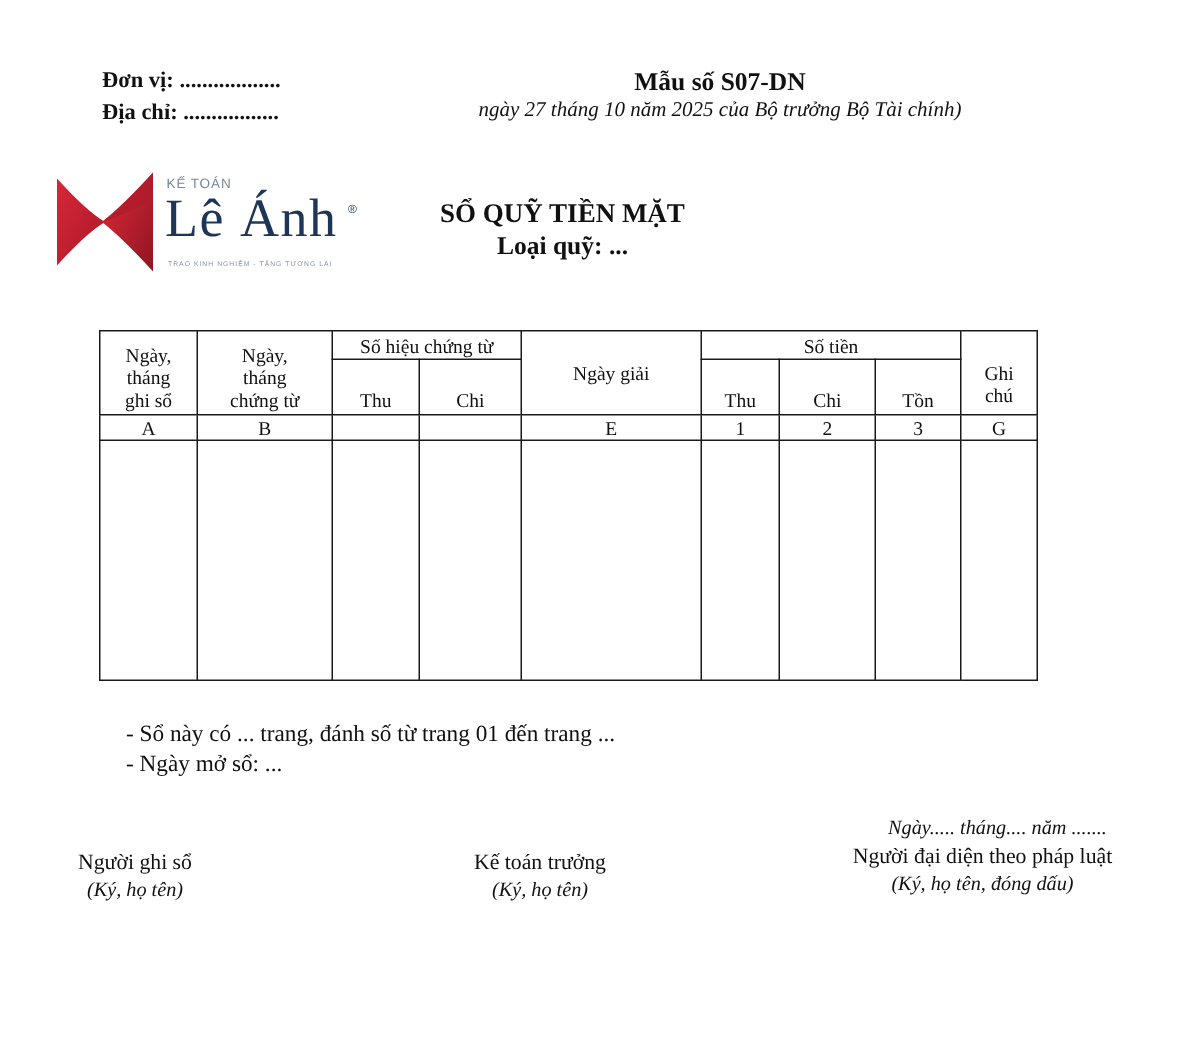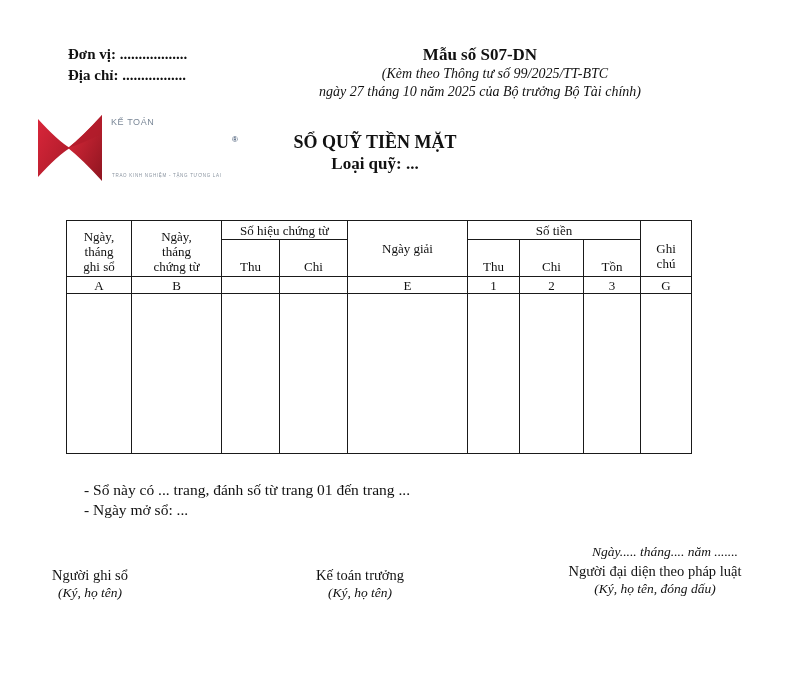--- a/index.html
+++ b/index.html
@@ -59,41 +59,41 @@
 </head>
 <body>
 
 <div id="unit-block" class="abs">
   <div>Đơn vị: ..................</div>
   <div>Địa chỉ: .................</div>
 </div>
 
 <div id="form-header" class="abs">
   <div id="form-code">Mẫu số S07-DN</div>
-  <div id="form-ref1">(Kèm theo Thông tư số 99/2025/TT-BTC</div>
   <div id="form-ref2">ngày 27 tháng 10 năm 2025 của Bộ trưởng Bộ Tài chính)</div>
 </div>
 
 <div id="logo" class="abs">
   <svg id="logo-mark" viewBox="0 0 64 66">
     <defs>
       <linearGradient id="gL" x1="0" y1="0" x2="1" y2="1">
         <stop offset="0" stop-color="#d9263a"></stop>
         <stop offset="1" stop-color="#a81a28"></stop>
       </linearGradient>
       <linearGradient id="gR" x1="0" y1="0" x2="1" y2="1">
         <stop offset="0" stop-color="#e22a3c"></stop>
         <stop offset="1" stop-color="#8e1520"></stop>
       </linearGradient>
     </defs>
     <path d="M0 4 Q20 26 32 33 Q20 40 0 62 Z" fill="url(#gL)"></path>
     <path d="M64 0 L64 66 Q44 44 30 33 Q44 22 64 0 Z" fill="url(#gR)"></path>
     <path d="M30 33 Q44 22 64 0 L64 18 Q46 28 30 33 Z" fill="#b01c2b" opacity="0.8"></path>
   </svg>
   <div id="logo-top">KẾ TOÁN</div>
+  <div id="logo-name">Lê Ánh</div>
   <div id="logo-reg">®</div>
   <div id="logo-tag">TRAO KINH NGHIỆM - TẶNG TƯƠNG LAI</div>
 </div>
 
 <div id="title-block" class="abs">
   <div id="book-title">SỔ QUỸ TIỀN MẶT</div>
   <div id="fund-type">Loại quỹ: ...</div>
 </div>
 
 <table id="ledger" class="abs">

